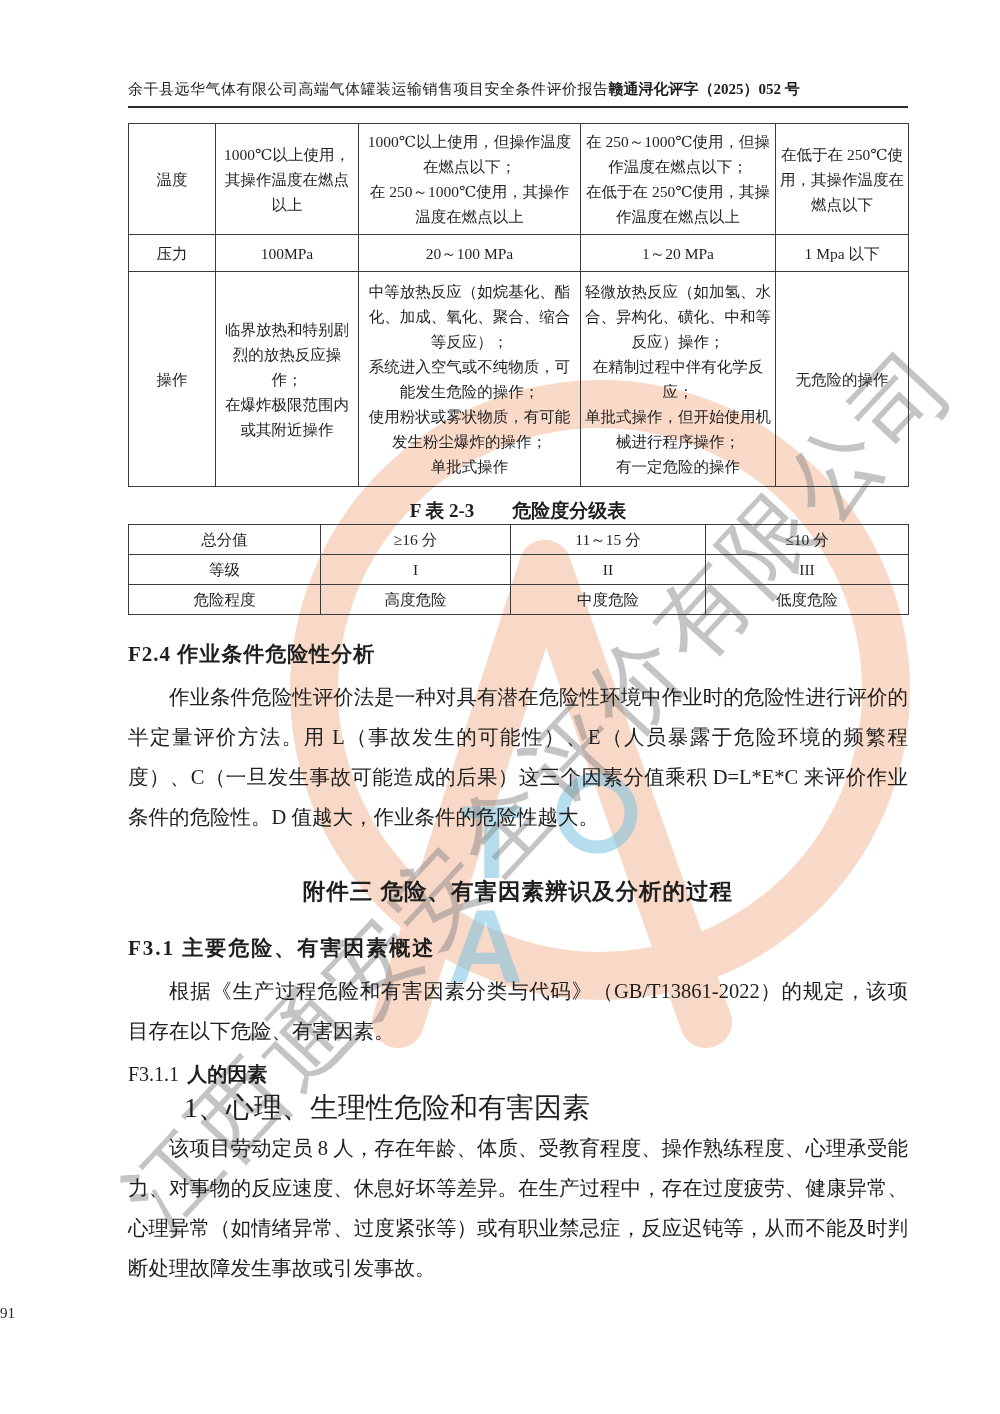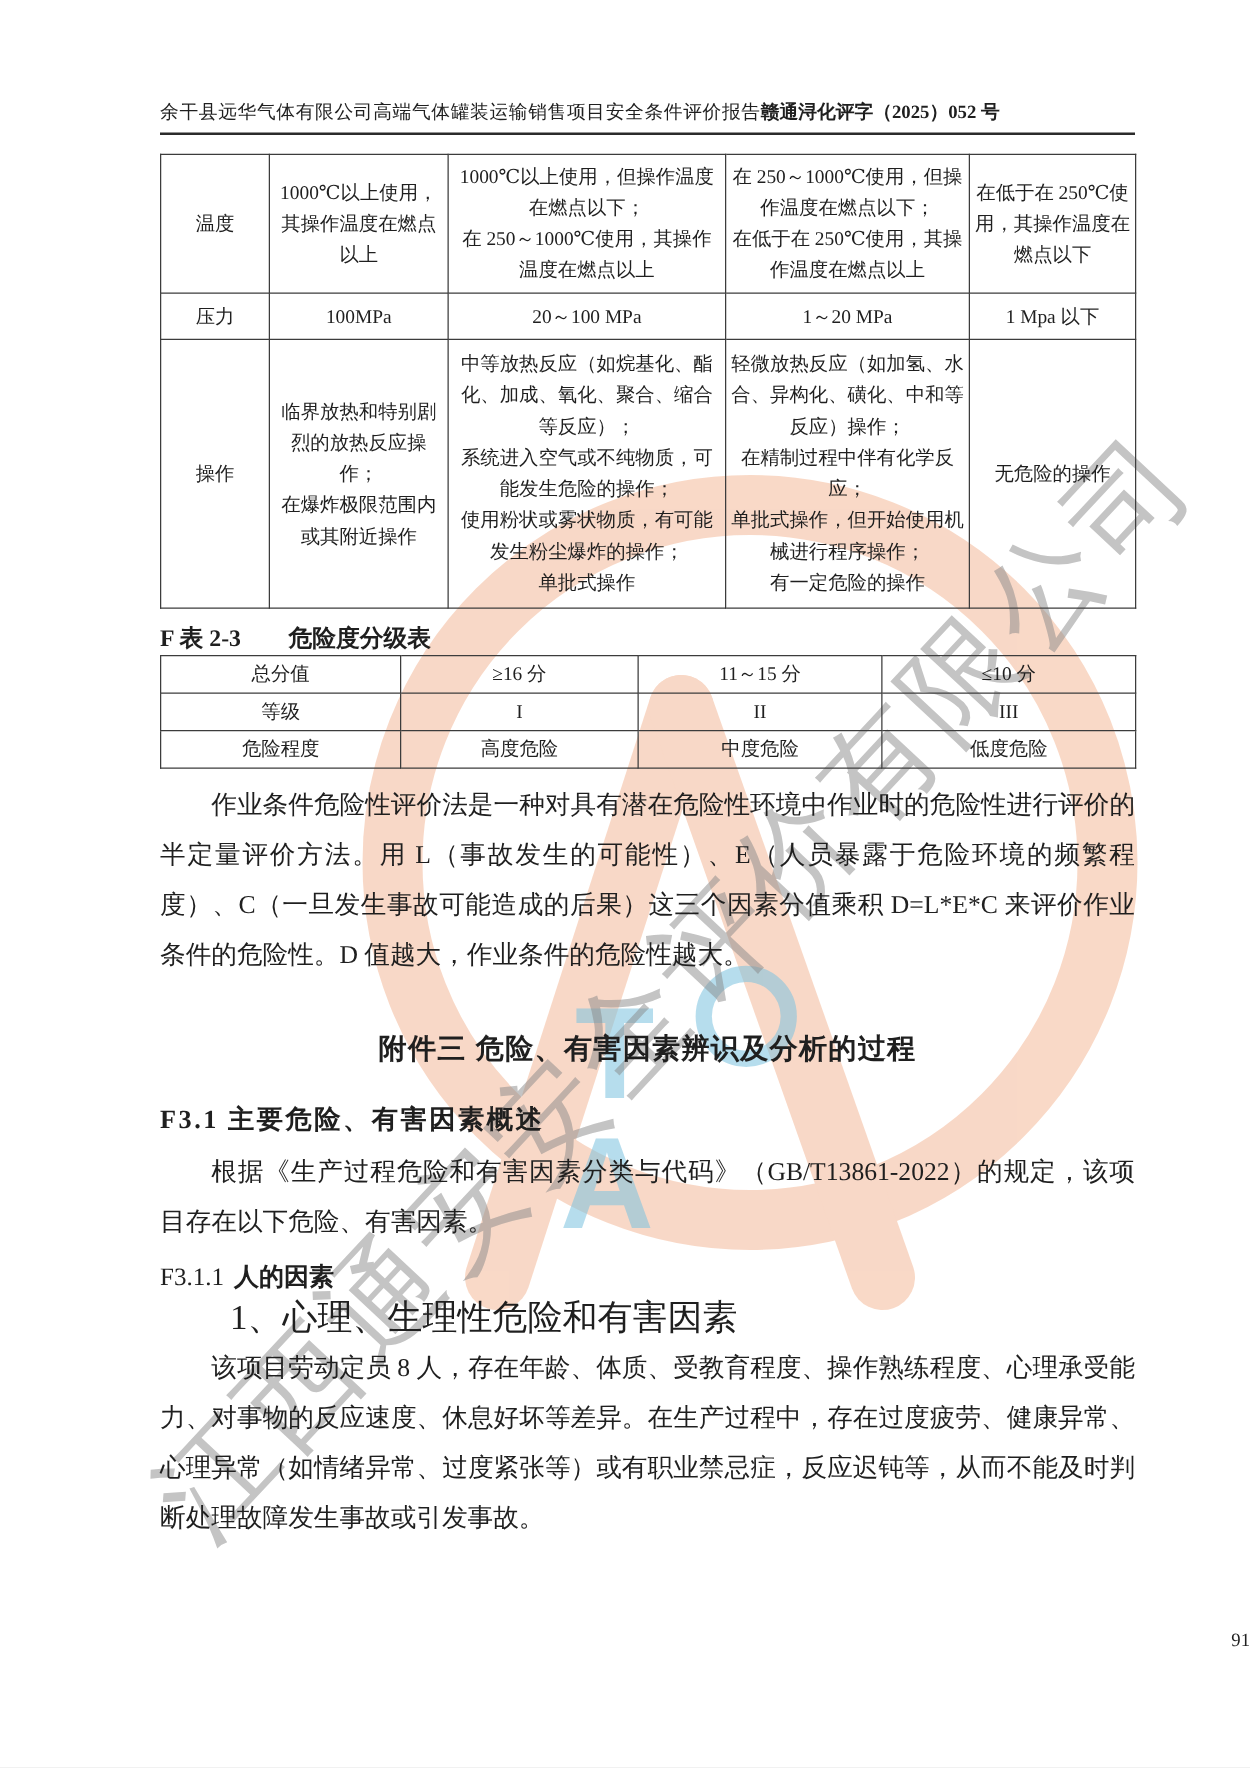--- a/index.html
+++ b/index.html
@@ -23,32 +23,32 @@
   
   table{border-collapse:collapse;table-layout:fixed;width:780px;}
   td{border:1px solid #3c3c3c;text-align:center;vertical-align:middle;
      font-size:15.5px;line-height:25px;white-space:pre-line;padding:2px 4px;
      box-sizing:border-box;}
   .t1{margin-top:15px;}
   .t1 tr.r1{height:111px;}
   .t1 tr.r2{height:37px;}
   .t1 tr.r3{height:215px;}
   .t2 tr{height:27px;}
-  .t2-title{margin-top:11px;text-align:left;font-weight:bold;font-size:19px;}
+  .t2-title{margin-top:11px;text-align:center;font-weight:bold;font-size:19px;}
   
   .h-f24{margin-top:25px;font-size:21px;font-weight:bold;letter-spacing:1px;}
   .para{margin:9px 0 0 0;font-size:20.5px;line-height:40px;text-align:justify;text-indent:2em;}
   .h-annex{margin-top:39px;text-align:center;font-size:22.5px;font-weight:bold;
            font-family:"Liberation Sans","DejaVu Sans",sans-serif;letter-spacing:1px;}
   .h-f31{margin-top:27px;font-size:21px;font-weight:bold;letter-spacing:2px;}
   .h-f311{margin-top:10px;font-size:20px;}
   .h-f311 .num{font-weight:normal;}
   .h-f311 .lbl{font-weight:bold;font-family:"Liberation Sans","DejaVu Sans",sans-serif;margin-left:8px;}
   .item-line{margin:0;font-size:28px;line-height:40px;text-indent:2em;}
-  .page-number{position:absolute;left:0;right:0;top:1305px;text-align:right;
+  .page-number{position:absolute;left:0;right:0;top:1305px;text-align:left;
                font-size:15px;z-index:1;}
 </style>
 </head>
 <body>
 
 <div class="page">
 
   <div class="watermark">
     <svg width="1000" height="1414" viewBox="0 0 1000 1414">
       <g opacity="0.40">
@@ -139,20 +139,21 @@
         </tr>
         <tr>
           <td>危险程度</td>
           <td>高度危险</td>
           <td>中度危险</td>
           <td>低度危险</td>
         </tr>
       </tbody>
     </table>
 
+    <div class="h-f24">F2.4 作业条件危险性分析</div>
     <p class="para">作业条件危险性评价法是一种对具有潜在危险性环境中作业时的危险性进行评价的半定量评价方法。用 L（事故发生的可能性）、E（人员暴露于危险环境的频繁程度）、C（一旦发生事故可能造成的后果）这三个因素分值乘积 D=L*E*C 来评价作业条件的危险性。D 值越大，作业条件的危险性越大。</p>
 
     <div class="h-annex">附件三  危险、有害因素辨识及分析的过程</div>
 
     <div class="h-f31">F3.1 主要危险、有害因素概述</div>
     <p class="para">根据《生产过程危险和有害因素分类与代码》（GB/T13861-2022）的规定，该项目存在以下危险、有害因素。</p>
 
     <div class="h-f311">
       <span class="num">F3.1.1</span><span class="lbl">人的因素</span>
     </div>

